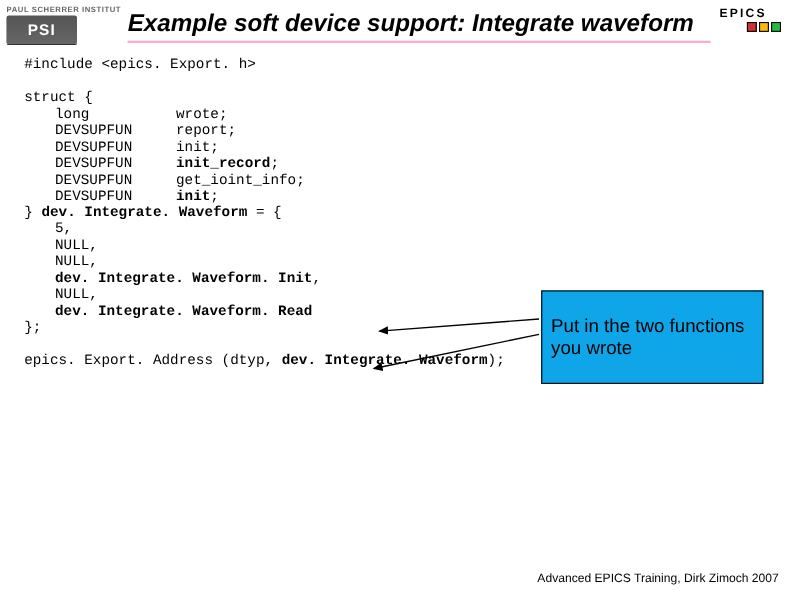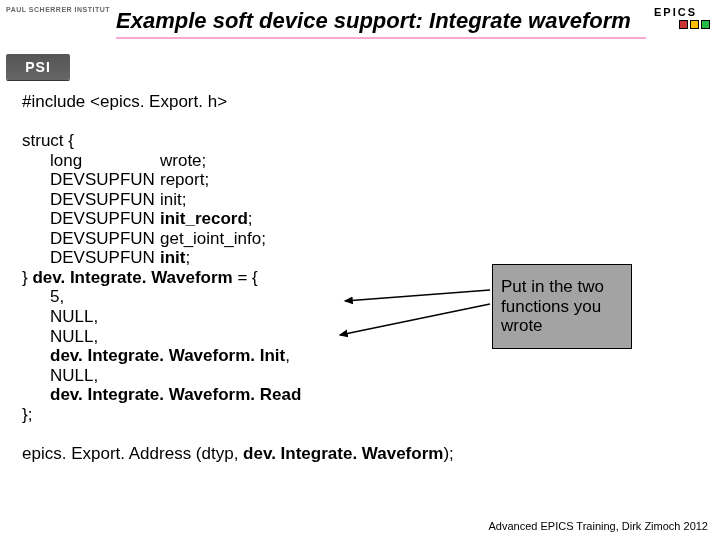--- a/index.html
+++ b/index.html
@@ -4,21 +4,21 @@
 <style>
   * { margin:0; padding:0; box-sizing:border-box; }
   body {
     width:720px; height:540px;
     background:#fff;
     font-family:Arial,Helvetica,sans-serif;
     position:relative;
     overflow:hidden;
   }
   .header { display:flex; align-items:flex-start; padding:6px 10px 2px 6px; }
-  .logo-block { display:flex; flex-direction:column; align-items:flex-start; margin-right:6px;gap:40px; }
+  .logo-block { display:flex; flex-direction:column; align-items:flex-start; margin-right:6px; }
   .logo-text { font-size:7px; letter-spacing:0.5px; color:#666; font-weight:bold; white-space:nowrap; }
   .logo-mark {
     margin-top:1px;
     width:64px; height:26px;
     background:linear-gradient(#555,#666);
     color:#fff; font-weight:bold; font-family:Arial; font-size:14px;
     display:flex; align-items:center; justify-content:center;
     border-radius:2px; letter-spacing:1px;
     box-shadow:0 1px 0 #333;
   }
@@ -33,44 +33,44 @@
     margin-right:8px;
   }
   .epics-block { width:56px; text-align:left; }
   .epics-label { font-size:11px; font-weight:bold; letter-spacing:2px; }
   .epics-squares { display:flex; gap:2px; justify-content:flex-end; margin-top:2px; }
   .sq { width:9px; height:9px; border:1px solid #000; }
   .s1{background:#c33;} .s2{background:#fb0;} .s3{background:#2b4;}
 
   .content {
     padding:10px 22px 0 22px;
-    font-family:Liberation Sans, sans-serif;
-    font-size:17px;
+    font-family:Liberation Mono, monospace;
+    font-size:13px;
     line-height:1.15;
     position:relative;
   }
   .code-row { white-space:pre; }
   .bold { font-weight:bold; }
   .indent { padding-left:28px; display:inline-block; }
   .col1 { display:inline-block; width:110px; }
 
   svg.arrows {
     position:absolute;
     top:0; left:0;
     width:720px; height:420px;
     pointer-events:none;
   }
 
   .callout {
     position:absolute;
     top:264px; left:492px;
-    width:140px;
+    width:202px;
     border:1px solid #000;
-    background:#a3a3a3;
-    padding:12px 8px;
+    background:#0ea5e9;
+    padding:22px 8px;
     font-family:Arial,Helvetica,sans-serif;
     font-size:17px;
     line-height:1.15;
   }
 
   .footer {
     position:absolute;
     bottom:8px; right:12px;
     font-size:11px;
     font-family:Arial,Helvetica,sans-serif;
@@ -124,13 +124,13 @@
     <marker id="ah" markerWidth="8" markerHeight="8" refX="6" refY="3" orient="auto">
       <path d="M0,0 L7,3 L0,6 Z" fill="#000"></path>
     </marker>
   </defs>
   <line x1="490" y1="290" x2="345" y2="301" stroke="#000" stroke-width="1.3" marker-end="url(#ah)"></line>
   <line x1="490" y1="304" x2="340" y2="335" stroke="#000" stroke-width="1.3" marker-end="url(#ah)"></line>
 </svg>
 
 <div class="callout">Put in the two functions you wrote</div>
 
-<div class="footer">Advanced EPICS Training, Dirk Zimoch 2012</div>
+<div class="footer">Advanced EPICS Training, Dirk Zimoch 2007</div>
 
 </body></html>

